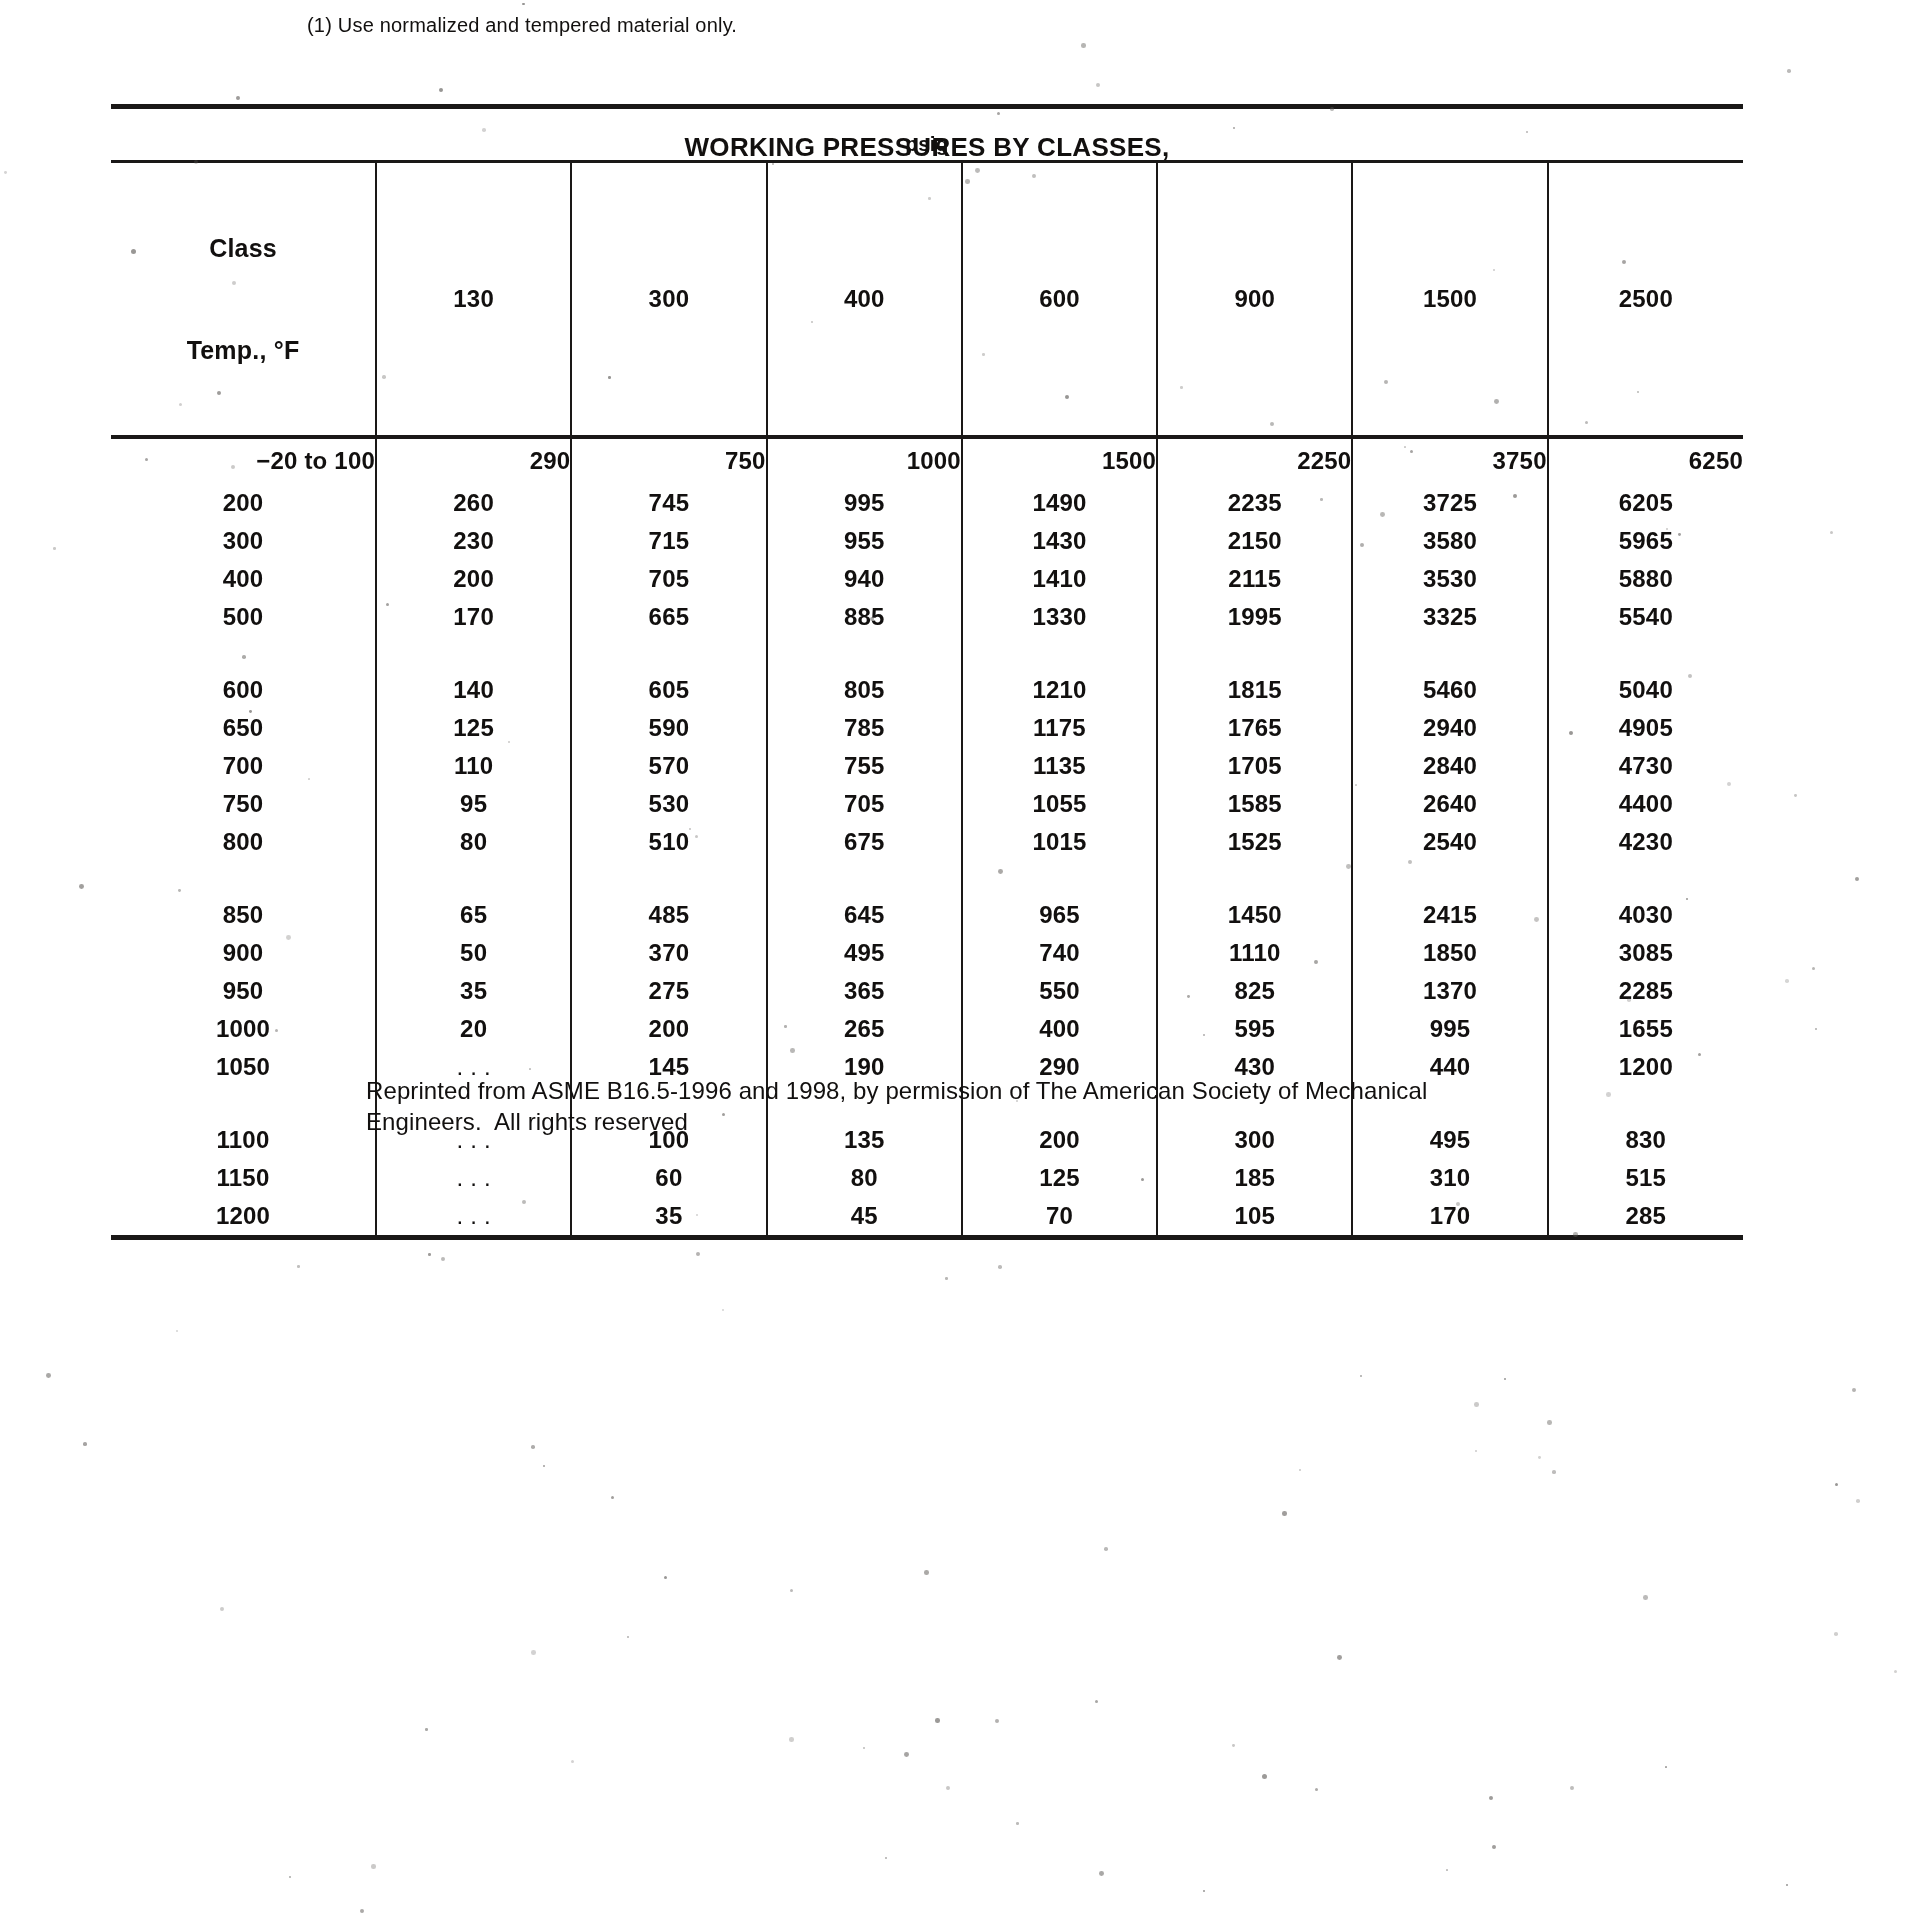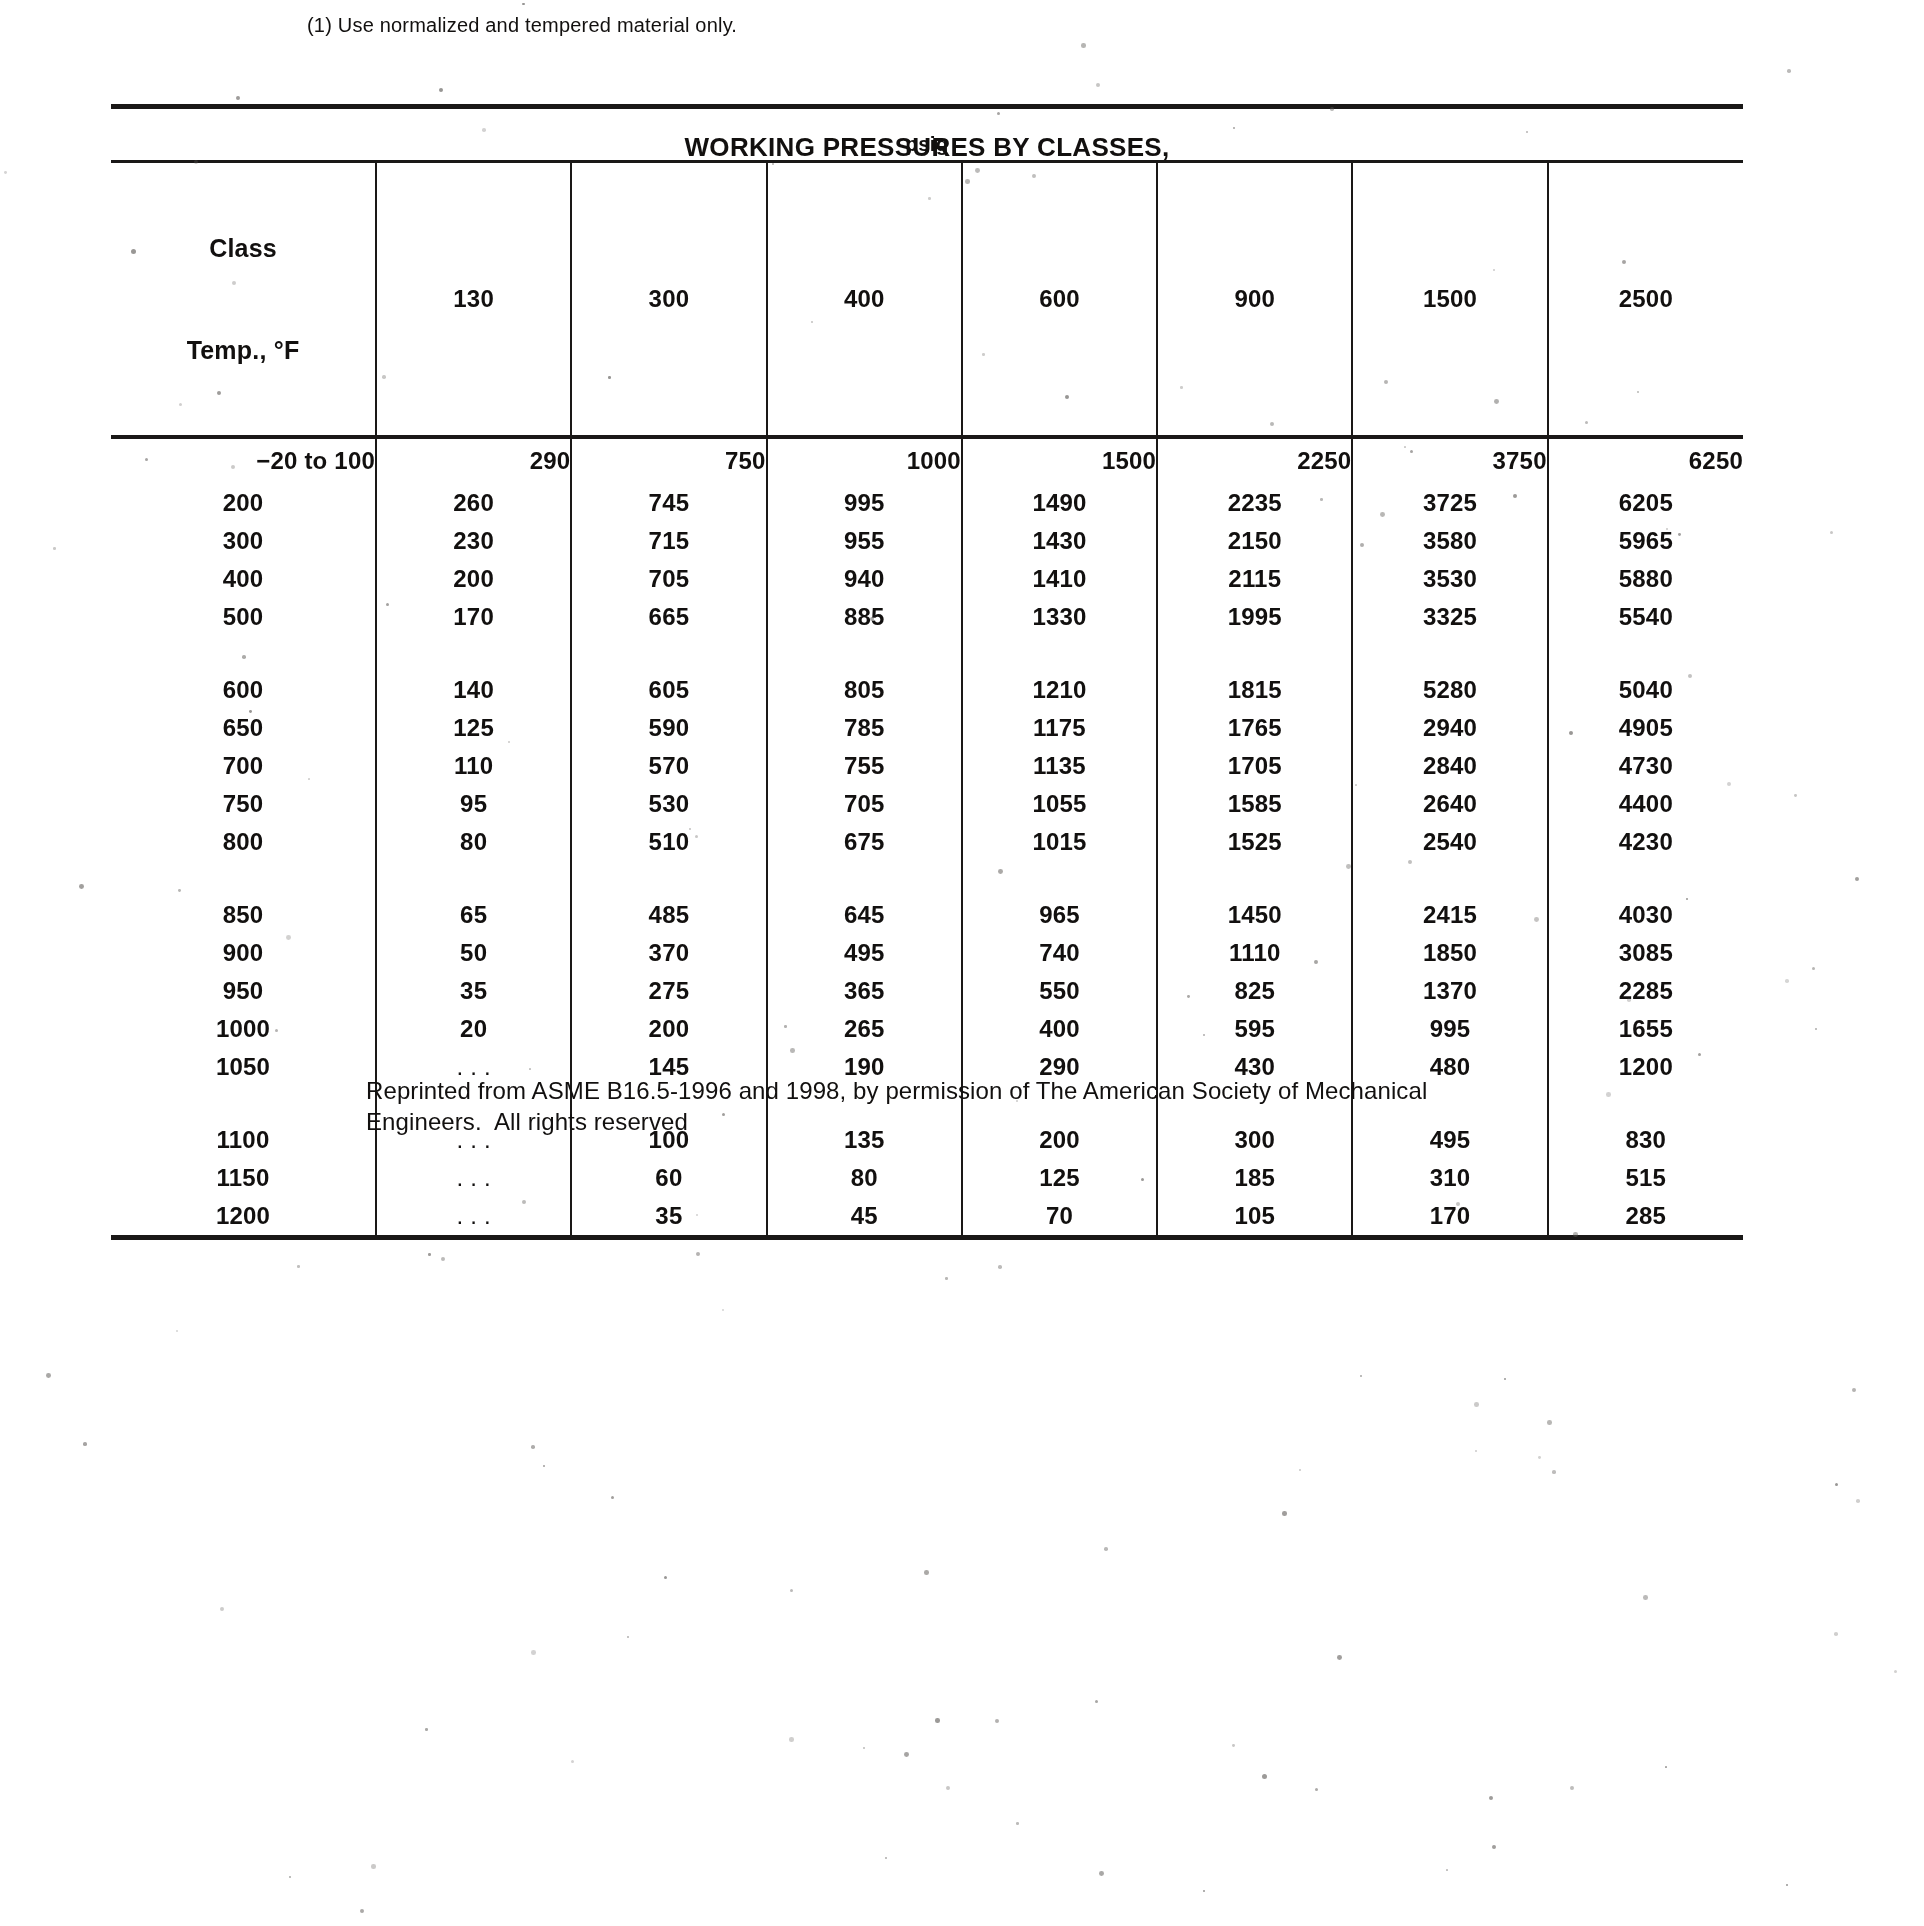--- a/index.html
+++ b/index.html
@@ -263,21 +263,21 @@
           <td>&nbsp;</td>
           <td>&nbsp;</td>
         </tr>
         <tr>
           <td>600</td>
           <td>140</td>
           <td>605</td>
           <td>805</td>
           <td>1210</td>
           <td>1815</td>
-          <td>5280</td>
+          <td>5460</td>
           <td>5040</td>
         </tr>
         <tr>
           <td>650</td>
           <td>125</td>
           <td>590</td>
           <td>785</td>
           <td>1175</td>
           <td>1765</td>
           <td>2940</td>
@@ -363,21 +363,21 @@
           <td>995</td>
           <td>1655</td>
         </tr>
         <tr>
           <td>1050</td>
           <td class="ellipsis">. . .</td>
           <td>145</td>
           <td>190</td>
           <td>290</td>
           <td>430</td>
-          <td>480</td>
+          <td>440</td>
           <td>1200</td>
         </tr>
         <tr class="spacer">
           <td>&nbsp;</td>
           <td>&nbsp;</td>
           <td>&nbsp;</td>
           <td>&nbsp;</td>
           <td>&nbsp;</td>
           <td>&nbsp;</td>
           <td>&nbsp;</td>

